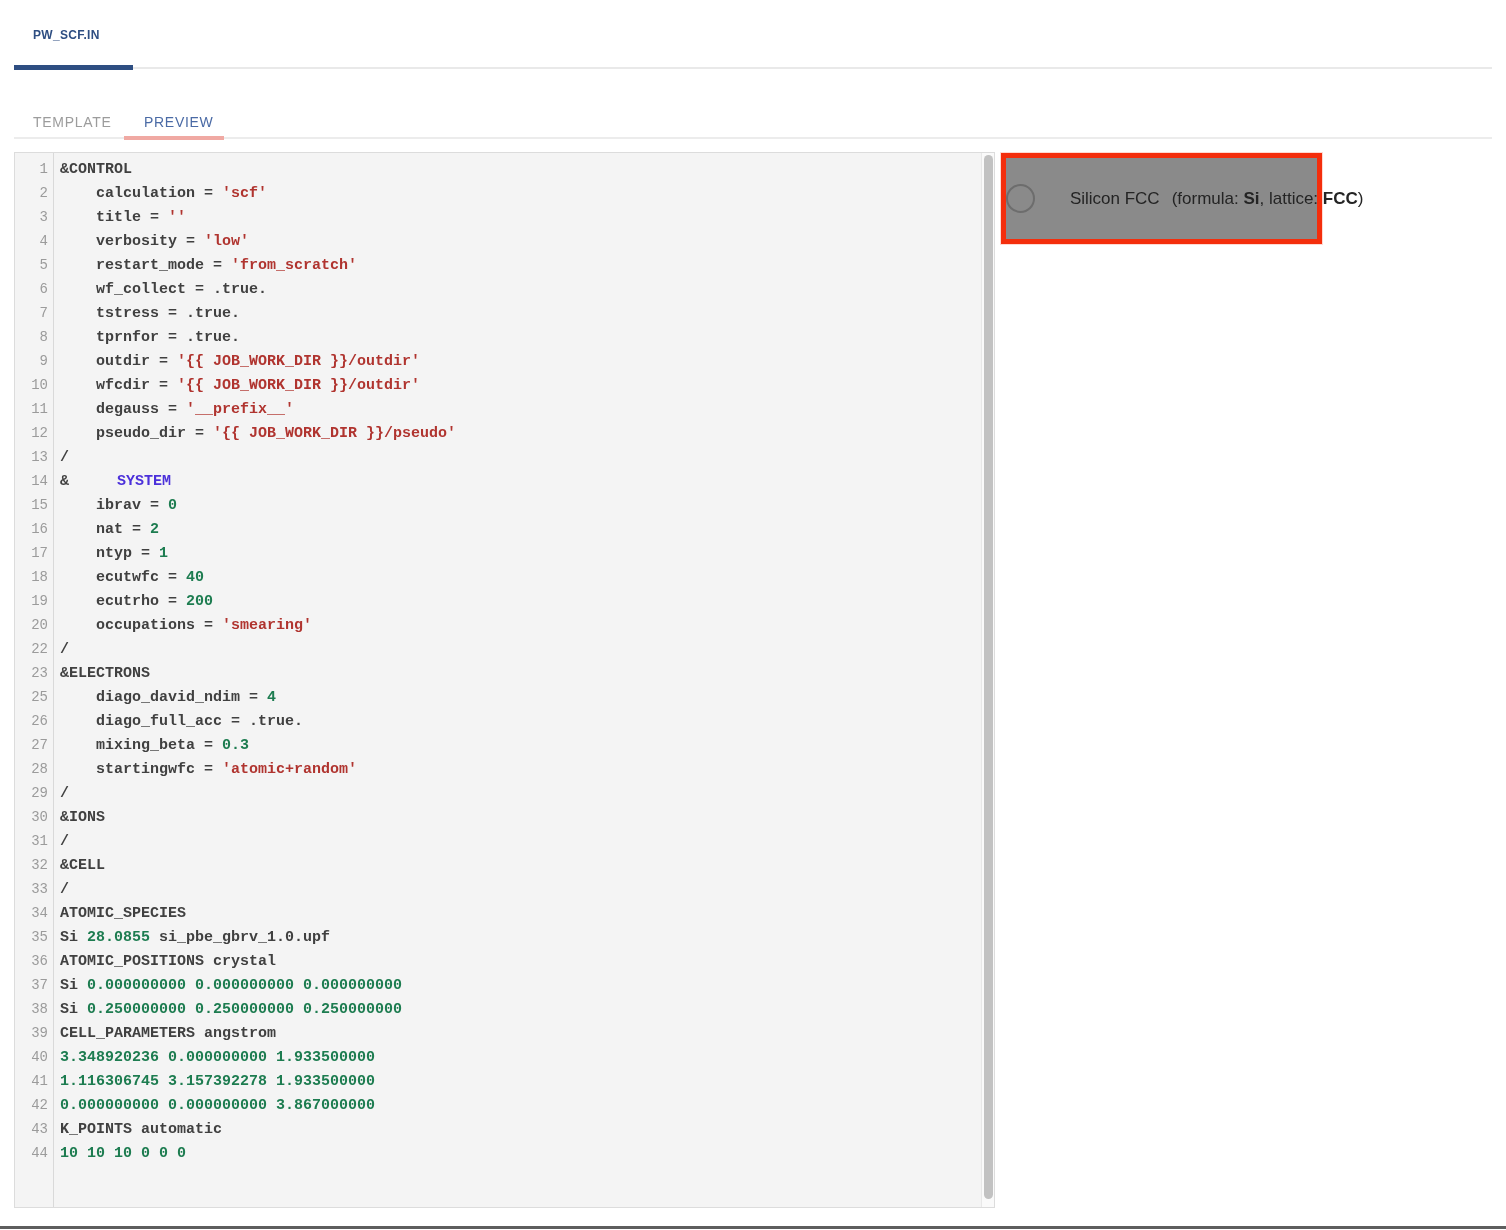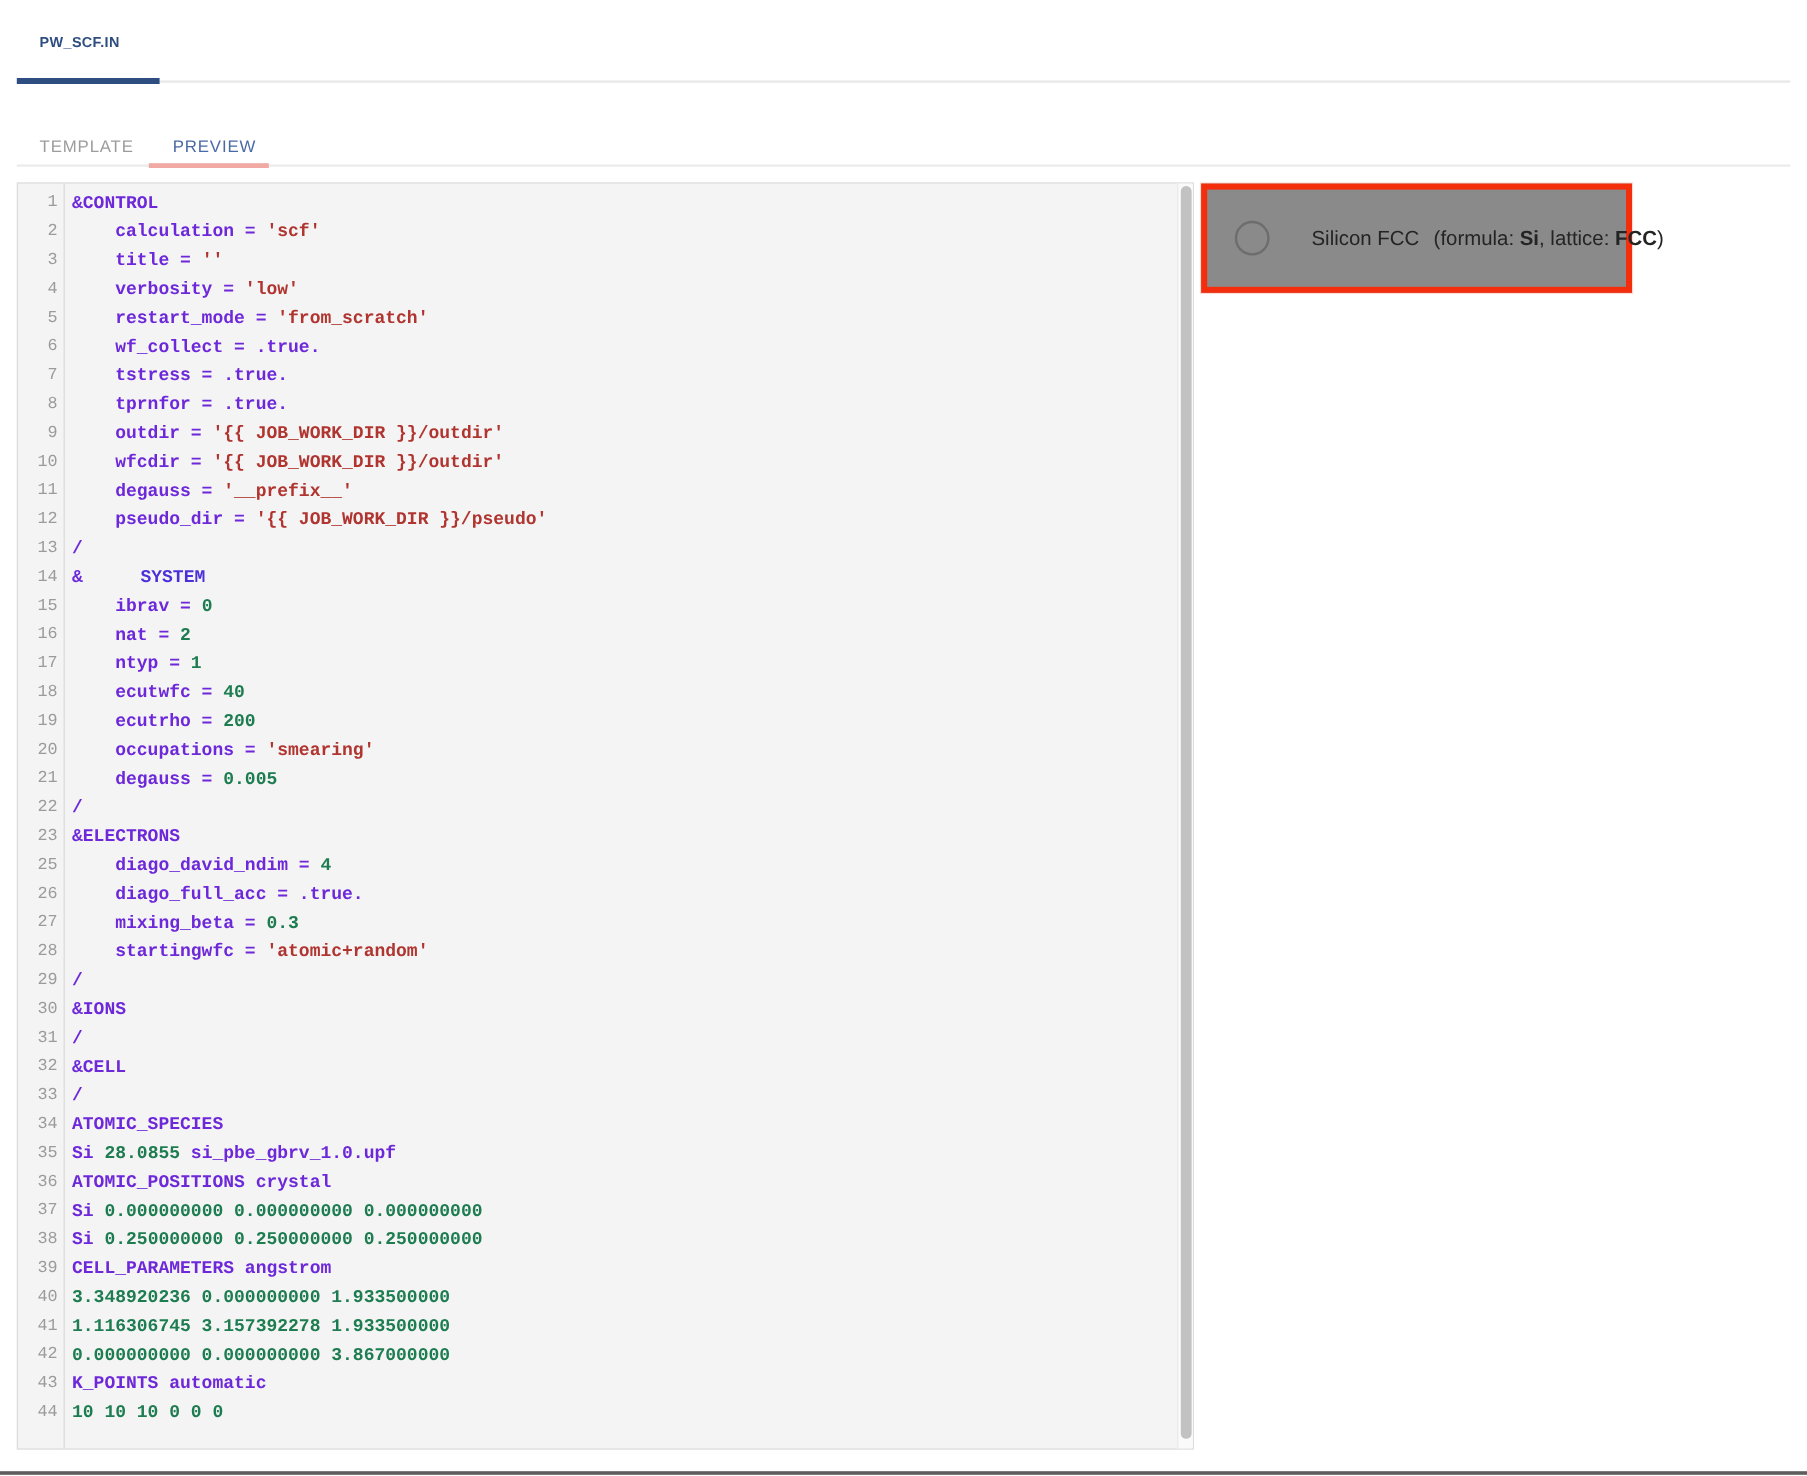--- a/index.html
+++ b/index.html
@@ -32,38 +32,38 @@
   .code-lines{position:absolute;left:0;top:4px;right:14px;}
   .code-line{display:flex;height:24px;align-items:center;}
   .ln{
     width:33px;padding-right:6px;flex:none;text-align:right;
     font-family:"Liberation Mono", monospace;font-size:14px;font-weight:500;color:#9b9b9b;
   }
   .code{
     padding-left:6px;font-family:"Liberation Mono", monospace;font-size:15px;font-weight:700;
     white-space:pre;color:#141414;
   }
-  .tk-p{color:#6d28d9;}
+  .tk-p{color:#404040;}
   .tk-s{color:var(--code-string);}
   .tk-nu{color:var(--code-number);}
   .tk-k{color:var(--code-keyword);margin-left:48px;}
   
   .scrollbar{
     position:absolute;top:0;right:0;bottom:0;width:13px;
     background:#fafafa;border-left:1px solid #e8e8e8;box-sizing:border-box;
   }
   .scroll-thumb{
     position:absolute;top:2px;left:2px;width:9px;height:calc(100% - 10px);
     background:#c2c2c2;border-radius:5px;
   }
   
   .preview-option{
-    position:absolute;left:1001px;top:153px;width:359px;height:91px;box-sizing:border-box;
+    position:absolute;left:1001px;top:153px;width:321px;height:91px;box-sizing:border-box;
     border:5px solid var(--highlight-border-red);background:var(--highlight-fill-gray);
-    display:flex;align-items:center;padding-left:23px;cursor:pointer;
+    display:flex;align-items:center;padding-left:0;cursor:pointer;
     box-shadow:0 0 0 1px #ffd9d2;
   }
   .radio{
     width:29px;height:29px;border-radius:50%;border:2px solid #6d6d6d;
     box-sizing:border-box;flex:none;background:transparent;
   }
   .option-text{margin-left:16px;font-size:17px;color:#242424;white-space:pre;}
   .option-detail{margin-left:12px;}
   .option-detail b{font-weight:700;}
   
@@ -155,24 +155,20 @@
         <span class="ln">18</span>
         <span class="code"><span class="tk-p">    ecutwfc = </span><span class="tk-nu">40</span></span>
       </div>
       <div class="code-line">
         <span class="ln">19</span>
         <span class="code"><span class="tk-p">    ecutrho = </span><span class="tk-nu">200</span></span>
       </div>
       <div class="code-line">
         <span class="ln">20</span>
         <span class="code"><span class="tk-p">    occupations = </span><span class="tk-s">'smearing'</span></span>
-      </div>
-      <div class="code-line">
-        <span class="ln">21</span>
-        <span class="code"><span class="tk-p">    degauss = </span><span class="tk-nu">0.005</span></span>
       </div>
       <div class="code-line">
         <span class="ln">22</span>
         <span class="code"><span class="tk-p">/</span></span>
       </div>
       <div class="code-line">
         <span class="ln">23</span>
         <span class="code"><span class="tk-p">&amp;ELECTRONS</span></span>
       </div>
       <div class="code-line">

